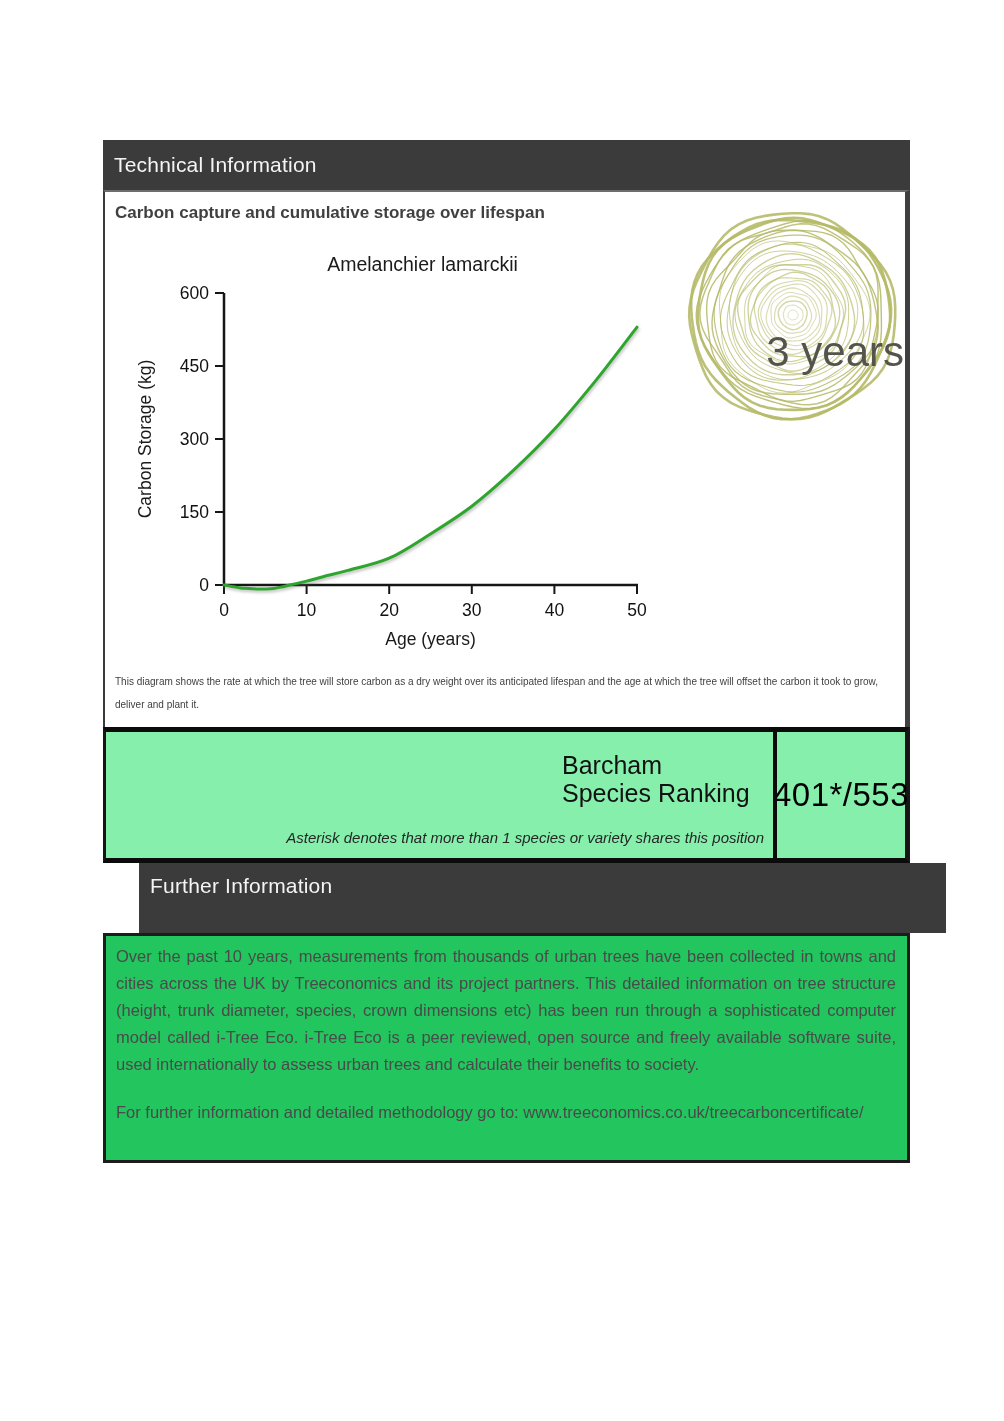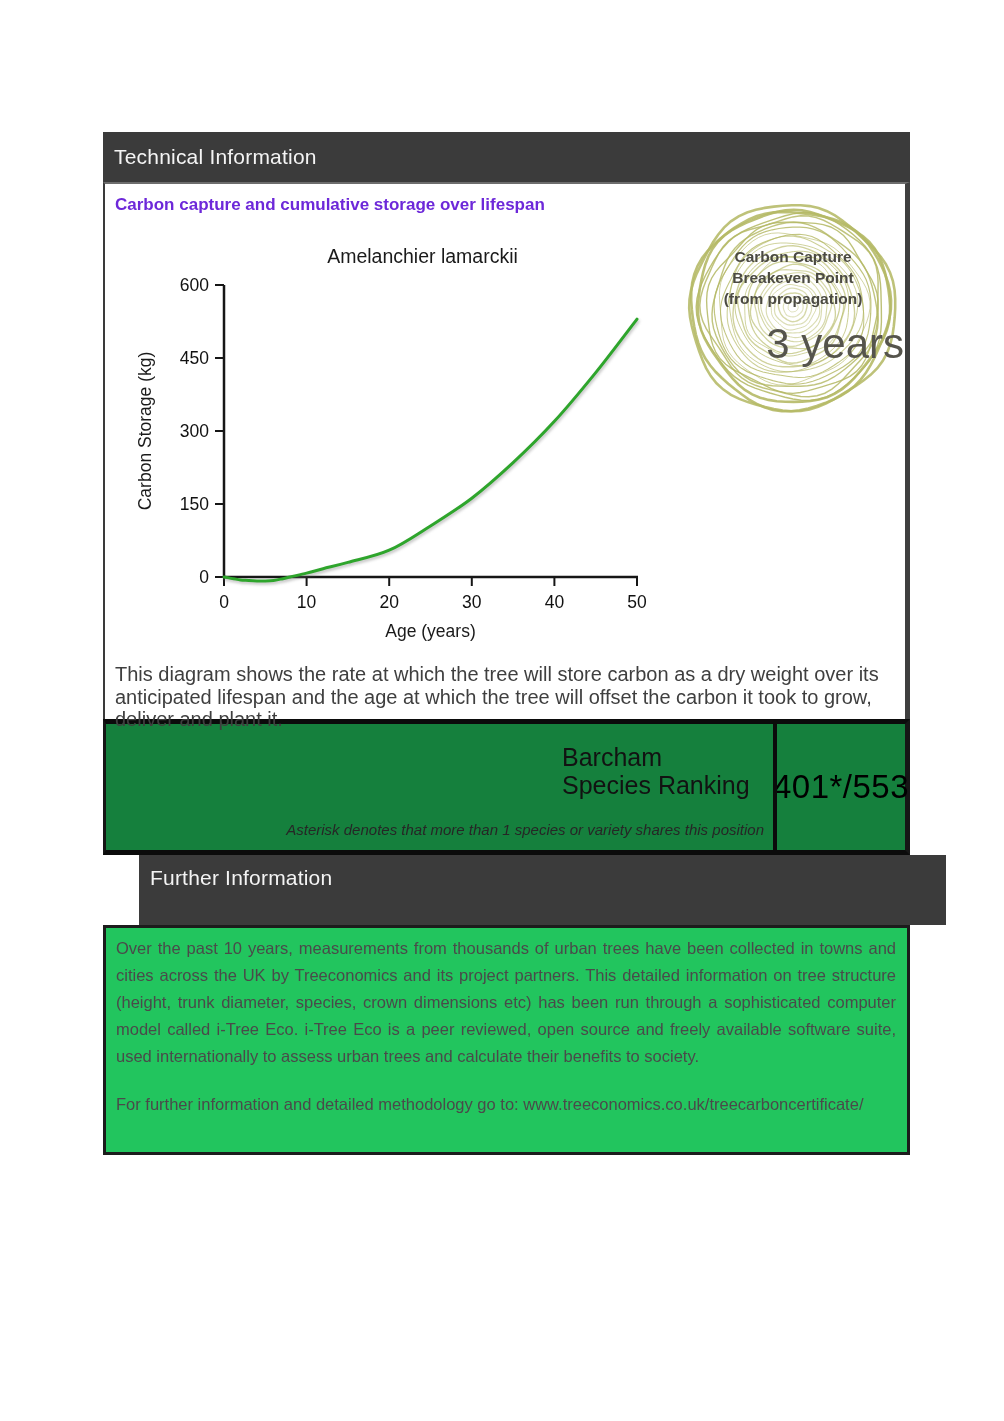--- a/index.html
+++ b/index.html
@@ -1,42 +1,42 @@
 <!DOCTYPE html>
 <html><head>
 <meta charset="utf-8">
 <style>
   * { margin:0; padding:0; box-sizing:border-box; }
   html,body { width:1004px; height:1421px; background:#ffffff;
     font-family:"Liberation Sans", sans-serif; }
   .page { position:relative; width:1004px; height:1421px; background:#fff; overflow:hidden; }
-  .content { position:absolute; left:103px; top:132px; width:807px; }
+  .content { position:absolute; left:103px; top:140px; width:807px; }
 
   .section-bar { width:100%; background:#3b3b3b; color:#f4f4f4;
     font-size:21px; letter-spacing:.2px; padding-left:11px; }
   .tech-bar { height:50px; line-height:50px; }
   .further-bar { height:70px; padding-top:11px;margin-left:36px; }
 
   .chart-panel { position:relative; width:100%; height:537px; background:#fff;
     border-top:2px solid #6d6d6d; border-left:2px solid #3a3a3a; border-right:5px solid #3f3f3f; }
-  .panel-heading { padding:11px 2px 0 10px; font-size:17px; font-weight:bold; color:#6d28d9; }
+  .panel-heading { padding:11px 2px 0 10px; font-size:17px; font-weight:bold; color:#404040; }
 
   .chart-svg { position:absolute; left:27px; top:48px; }
   .curve { filter:drop-shadow(1.5px 2.5px 1.5px rgba(110,110,110,.45)); }
 
   .badge-rings { position:absolute; left:579px; top:14px; }
   .badge-text { position:absolute; left:577px; top:62px; width:222px; text-align:center;
     font-weight:bold; font-size:15.5px; line-height:21px; color:#4b4a42; }
   .badge-value { position:absolute; left:577px; top:136px; width:222px; text-align:right;
     font-weight:400; font-size:42px; color:#55544c; }
 
   .chart-desc { position:absolute; left:10px; top:479px; width:780px;
-    font-size:20px; line-height:22.5px; color:#3f3f3f; }
+    font-size:10px; line-height:22.5px; color:#3f3f3f; }
 
-  .ranking { display:flex; width:100%; height:136px; background:#15803d;
+  .ranking { display:flex; width:100%; height:136px; background:#86efac;
     border-top:5px solid #0b0b0b; border-bottom:5px solid #0b0b0b;
     border-left:3px solid #161616; border-right:5px solid #161616; }
   .ranking-left { position:relative; flex:1 1 auto; border-right:4px solid #0b0b0b; }
   .ranking-title { position:absolute; left:456px; top:19px; font-size:25px; line-height:28px; color:#121212; }
   .ranking-note { position:absolute; right:9px; top:97px; font-size:15px; color:#262626; white-space:nowrap;font-style:italic; }
   .ranking-right { width:128px; display:flex; align-items:center; justify-content:center; }
   .ranking-value { font-size:33px; color:#000; letter-spacing:.5px; }
 
   .body-panel { width:100%; min-height:230px; background:#22c55e; border:3px solid #1c1c1c;
     padding:7px 11px 14px 10px; }
@@ -109,25 +109,20 @@
           <path d="M186.0,110.3L184.8,117.1L182.8,123.6L180.3,129.8L177.6,135.8L174.7,141.6L171.7,147.4L168.4,152.9L164.5,158.1L160.0,162.8L154.9,166.8L149.4,170.1L143.6,172.8L137.8,175.2L132.0,177.5L126.2,179.9L120.2,182.4L114.0,184.6L107.5,186.3L100.8,187.1L94.1,186.8L87.4,185.3L81.1,182.9L75.2,179.7L69.5,176.2L64.0,172.5L58.7,168.6L53.6,164.3L48.9,159.5L44.9,154.2L41.8,148.3L39.6,142.0L38.4,135.5L37.7,129.0L37.2,122.7L36.8,116.5L36.2,110.3L35.7,104.0L35.4,97.6L35.7,91.1L36.8,84.6L39.0,78.4L42.0,72.5L45.7,67.0L49.8,61.9L54.2,56.9L58.7,52.1L63.5,47.4L68.7,43.1L74.5,39.5L80.8,36.8L87.4,35.3L94.2,34.9L101.0,35.5L107.5,36.6L113.9,38.0L120.1,39.3L126.2,40.7L132.3,42.2L138.4,44.0L144.4,46.5L149.9,49.8L154.9,53.8L159.5,58.4L163.6,63.3L167.6,68.3L171.5,73.4L175.3,78.7L179.1,84.3L182.3,90.3L184.7,96.7L186.0,103.5L186.0,110.3Z" fill="none" stroke="#b5b966" stroke-width="0.86" stroke-opacity="0.70"></path>
           <path d="M186.9,108.6L186.7,115.4L186.2,122.2L185.3,129.1L184.0,135.9L181.9,142.7L179.0,149.1L175.1,155.0L170.4,160.3L165.0,164.8L159.3,168.7L153.3,172.2L147.3,175.3L141.3,178.3L135.1,181.0L128.8,183.3L122.3,185.0L115.6,186.0L108.8,186.1L102.1,185.5L95.4,184.2L88.9,182.6L82.5,180.8L76.1,178.7L69.6,176.4L63.2,173.6L57.2,170.1L51.6,165.7L46.7,160.6L42.7,154.8L39.5,148.6L36.9,142.1L34.8,135.5L33.0,128.9L31.5,122.2L30.5,115.4L30.1,108.6L30.4,101.7L31.7,95.0L33.8,88.5L36.5,82.3L39.7,76.4L43.1,70.6L46.6,65.0L50.2,59.4L54.1,53.9L58.4,48.6L63.4,43.7L68.9,39.5L75.0,36.1L81.5,33.6L88.2,31.8L95.0,30.5L101.9,29.7L108.8,29.2L115.7,29.2L122.7,29.7L129.5,31.1L136.1,33.4L142.3,36.6L148.0,40.5L153.2,45.1L158.0,49.9L162.5,54.8L166.9,59.8L171.2,64.8L175.3,70.1L179.1,75.8L182.2,81.8L184.5,88.3L186.0,94.9L186.8,101.7L186.9,108.6Z" fill="none" stroke="#b5b966" stroke-width="1.18" stroke-opacity="0.84"></path>
           <path d="M192.6,109.0L193.3,116.3L193.3,123.8L192.2,131.1L190.0,138.2L186.6,144.9L182.3,150.9L177.4,156.4L172.1,161.4L166.8,166.2L161.4,170.7L155.8,175.0L150.0,179.0L143.8,182.4L137.3,185.0L130.5,186.8L123.5,187.7L116.5,188.2L109.6,188.2L102.7,188.2L95.7,188.1L88.5,187.7L81.3,186.8L74.1,185.2L67.2,182.5L60.8,178.7L55.1,174.0L50.1,168.6L45.6,162.7L41.7,156.6L38.1,150.3L34.7,143.9L31.9,137.3L29.6,130.4L28.3,123.3L28.0,116.1L28.6,109.0L30.0,102.0L31.8,95.3L33.9,88.7L35.9,82.2L38.0,75.6L40.3,69.0L43.0,62.4L46.5,56.0L50.9,50.2L56.0,45.1L61.8,40.7L68.0,37.0L74.5,33.8L81.2,30.9L88.0,28.4L95.0,26.3L102.3,24.8L109.6,24.3L117.0,24.8L124.2,26.6L131.0,29.3L137.4,32.7L143.4,36.6L149.2,40.5L154.9,44.4L160.5,48.4L166.0,52.6L171.3,57.3L176.0,62.5L180.1,68.3L183.3,74.6L185.9,81.2L188.0,88.0L189.8,94.9L191.3,101.8L192.6,109.0Z" fill="none" stroke="#b5b966" stroke-width="1.43" stroke-opacity="0.83"></path>
           <path d="M193.9,109.8L193.0,117.2L191.5,124.4L189.9,131.5L188.3,138.7L186.7,146.0L184.6,153.5L181.7,160.8L177.7,167.5L172.5,173.4L166.3,178.1L159.3,181.7L152.0,184.4L144.8,186.6L137.7,188.8L130.7,190.9L123.6,192.9L116.4,194.5L109.0,195.3L101.6,194.9L94.3,193.2L87.3,190.6L80.7,187.4L74.4,184.0L68.0,180.8L61.5,177.7L54.8,174.4L48.0,170.8L41.7,166.3L36.2,160.8L31.9,154.4L28.8,147.2L26.7,139.8L25.4,132.2L24.5,124.7L23.6,117.3L22.9,109.8L22.6,102.3L23.1,94.7L24.7,87.2L27.6,80.2L31.6,73.8L36.5,68.0L41.6,62.7L46.7,57.6L51.6,52.4L56.3,47.0L61.2,41.6L66.5,36.3L72.5,31.6L79.2,28.0L86.4,25.7L93.9,24.5L101.5,24.1L109.0,24.2L116.5,24.5L124.0,24.8L131.6,25.4L139.2,26.7L146.7,29.0L153.5,32.7L159.6,37.5L164.7,43.4L169.0,49.8L172.7,56.3L176.3,62.7L180.0,68.8L183.8,75.0L187.5,81.3L190.6,87.9L192.9,95.0L194.0,102.4L193.9,109.8Z" fill="none" stroke="#b5b966" stroke-width="1.35" stroke-opacity="0.88"></path>
           <path d="M193.9,107.2L194.1,114.7L194.2,122.3L193.6,129.9L192.0,137.5L189.2,144.7L185.3,151.4L180.6,157.5L175.5,163.2L170.4,168.8L165.2,174.5L159.9,180.3L154.2,186.0L147.9,191.1L140.8,195.2L133.0,197.8L124.9,198.8L116.7,198.4L108.7,197.0L101.0,195.2L93.6,193.3L86.1,191.6L78.7,189.7L71.4,187.3L64.3,184.1L57.8,179.9L52.1,174.7L47.2,168.7L43.0,162.4L39.0,156.0L35.0,149.8L30.7,143.6L26.3,137.2L22.1,130.4L18.7,123.1L16.5,115.3L15.8,107.2L16.7,99.2L18.8,91.3L21.6,83.8L24.7,76.6L27.8,69.5L31.1,62.4L34.7,55.4L39.1,48.8L44.5,42.9L50.8,38.1L57.8,34.4L65.2,31.8L72.6,29.7L79.9,27.9L86.9,25.8L94.0,23.4L101.2,21.0L108.7,18.9L116.6,17.8L124.5,18.0L132.2,19.6L139.6,22.3L146.6,25.9L153.4,29.9L160.0,34.0L166.6,38.3L173.2,42.8L179.4,47.9L184.9,53.9L189.2,60.7L192.1,68.3L193.6,76.3L194.1,84.3L194.0,92.2L193.9,99.8L193.9,107.2Z" fill="none" stroke="#b5b966" stroke-width="1.48" stroke-opacity="0.84"></path>
           <path d="M197.3,108.8L197.4,116.5L197.4,124.3L196.9,132.3L195.7,140.3L193.4,148.1L190.0,155.5L185.7,162.5L180.7,168.9L175.2,174.9L169.3,180.6L163.1,186.1L156.6,191.1L149.5,195.6L141.9,199.1L133.8,201.5L125.5,202.5L117.2,202.2L109.0,201.0L101.1,199.2L93.4,197.1L85.9,195.0L78.5,192.7L71.1,190.1L63.8,187.1L56.8,183.2L50.4,178.6L44.5,173.2L39.3,167.3L34.5,160.9L29.9,154.4L25.6,147.7L21.4,140.6L17.6,133.2L14.6,125.4L12.7,117.2L12.2,108.8L13.0,100.4L15.1,92.2L18.2,84.4L21.7,77.0L25.6,69.9L29.7,63.0L34.1,56.3L38.9,49.9L44.3,44.0L50.3,38.8L57.0,34.4L64.0,30.8L71.3,27.8L78.6,25.2L85.9,22.7L93.4,20.2L101.1,17.8L109.0,15.9L117.2,14.8L125.6,14.8L133.8,16.2L141.8,18.8L149.3,22.4L156.3,26.8L163.0,31.6L169.4,36.8L175.4,42.3L181.1,48.3L186.1,54.8L190.2,61.9L193.3,69.4L195.3,77.3L196.4,85.3L196.9,93.3L197.1,101.0L197.3,108.8Z" fill="none" stroke="#b5b966" stroke-width="1.42" stroke-opacity="0.89"></path>
           <path d="M206.1,107.4L206.0,115.8L205.0,124.2L202.8,132.3L199.6,140.1L195.5,147.4L190.8,154.2L185.9,160.8L181.0,167.2L175.9,173.5L170.5,179.8L164.6,185.8L158.1,191.2L150.9,195.7L143.1,199.2L135.0,201.6L126.6,203.0L118.2,203.7L109.7,203.9L101.3,203.8L92.8,203.2L84.4,201.9L76.1,199.7L68.2,196.4L60.9,191.9L54.3,186.5L48.5,180.4L43.2,174.0L38.2,167.4L33.4,160.8L28.8,154.2L24.3,147.2L20.4,139.9L17.2,132.2L15.1,124.1L14.1,115.8L14.0,107.4L14.7,99.1L15.8,90.8L17.3,82.6L19.1,74.4L21.4,66.2L24.5,58.2L28.6,50.6L33.8,43.7L40.0,37.7L47.0,32.7L54.4,28.5L62.1,24.9L69.7,21.7L77.4,18.7L85.2,16.0L93.2,13.8L101.4,12.3L109.7,11.8L118.0,12.4L126.2,14.0L134.1,16.4L141.8,19.2L149.4,22.3L157.0,25.6L164.5,29.2L171.9,33.3L179.0,38.2L185.3,44.0L190.8,50.7L195.1,58.1L198.4,66.1L200.9,74.2L202.8,82.5L204.3,90.7L205.4,99.0L206.1,107.4Z" fill="none" stroke="#b5b966" stroke-width="2.6" stroke-opacity="0.90"></path>
           <path d="M206.9,111.2L205.5,119.9L203.3,128.2L200.5,136.3L197.3,144.2L194.0,151.9L190.5,159.6L186.6,167.2L182.1,174.5L176.9,181.4L170.9,187.7L164.1,193.2L156.7,197.8L148.9,201.8L140.9,205.1L132.6,208.0L124.2,210.4L115.5,212.3L106.7,213.3L97.8,213.3L88.9,212.0L80.4,209.4L72.3,205.7L64.7,201.3L57.6,196.3L50.8,191.1L44.2,185.7L37.9,180.0L31.8,174.0L26.3,167.5L21.4,160.5L17.4,152.9L14.3,144.9L11.9,136.6L10.2,128.2L8.8,119.8L7.8,111.2L7.2,102.5L7.3,93.7L8.2,84.8L10.3,76.1L13.6,67.8L18.1,60.0L23.5,53.0L29.7,46.6L36.2,40.7L42.9,35.2L49.9,30.1L57.2,25.5L64.8,21.4L72.8,18.1L81.1,15.7L89.6,14.4L98.2,14.0L106.7,14.3L115.1,15.0L123.5,15.9L131.9,17.1L140.4,18.7L148.8,20.9L157.1,23.9L164.9,28.0L172.2,33.2L178.6,39.3L184.3,46.1L189.3,53.4L193.8,60.9L197.8,68.7L201.3,76.8L204.2,85.1L206.2,93.7L207.1,102.4L206.9,111.2Z" fill="none" stroke="#b5b966" stroke-width="2.6" stroke-opacity="0.89"></path>
           <path d="M211.2,110.2L210.7,119.2L209.8,128.2L208.5,137.2L206.3,146.1L203.2,154.7L198.8,162.8L193.3,170.2L186.9,176.6L179.8,182.3L172.5,187.4L165.0,192.2L157.6,196.7L150.1,201.2L142.3,205.3L134.1,208.9L125.5,211.5L116.7,213.0L107.7,213.2L98.7,212.5L89.9,211.0L81.2,209.0L72.5,206.7L63.9,204.1L55.3,200.9L47.0,196.8L39.4,191.6L32.5,185.3L26.8,178.1L22.1,170.1L18.4,161.8L15.2,153.3L12.4,144.9L9.9,136.4L7.7,127.8L6.0,119.1L5.2,110.2L5.5,101.3L7.0,92.4L9.5,83.9L12.7,75.6L16.5,67.7L20.4,59.8L24.6,52.0L29.0,44.2L34.1,36.7L40.0,29.6L46.9,23.4L54.6,18.3L63.0,14.5L71.8,11.8L80.8,9.9L89.8,8.6L98.7,7.7L107.7,7.2L116.7,7.3L125.7,8.1L134.5,10.0L143.0,13.2L150.9,17.4L158.3,22.5L165.2,28.0L171.8,33.8L178.2,39.7L184.6,45.6L190.9,51.9L196.8,58.8L201.9,66.2L206.0,74.4L208.9,83.1L210.6,92.1L211.2,101.1L211.2,110.2Z" fill="none" stroke="#b5b966" stroke-width="2.6" stroke-opacity="0.88"></path>
         </svg>
-      <div class="badge-text">
-        <div>Carbon Capture</div>
-        <div>Breakeven Point</div>
-        <div>(from propagation)</div>
-      </div>
       <div class="badge-value">3 years</div>
 
       <div class="chart-desc">This diagram shows the rate at which the tree will store carbon as a dry weight over its anticipated lifespan and the age at which the tree will offset the carbon it took to grow, deliver and plant it.</div>
     </div>
 
     <div class="ranking">
       <div class="ranking-left">
         <div class="ranking-title">
           <div>Barcham</div>
           <div>Species Ranking</div>

